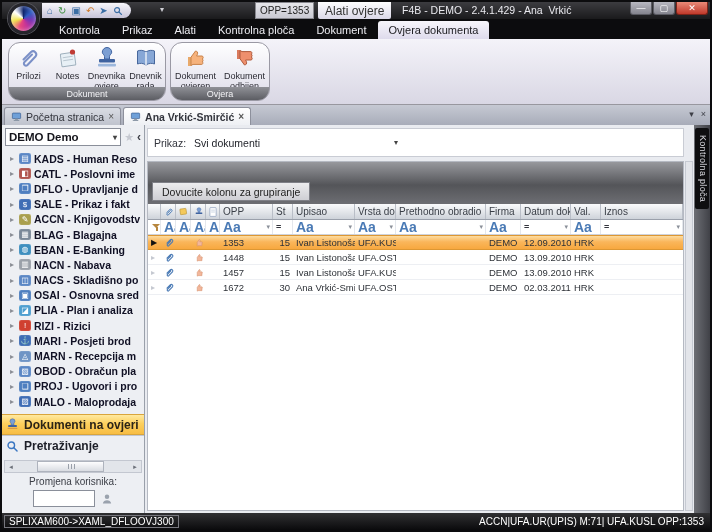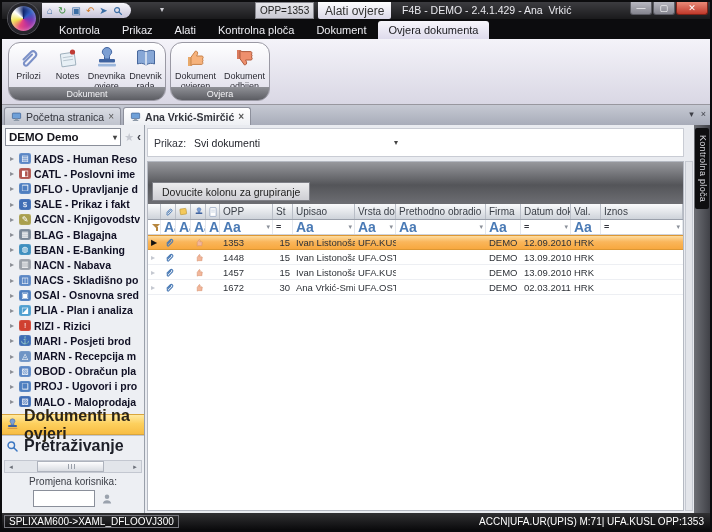--- a/index.html
+++ b/index.html
@@ -70,21 +70,21 @@
   .sb-star { color:#c6c9d1; font-size:11px; }
   .sb-coll { color:#3c3e46; font-size:12px; font-weight:bold; }
   .tree { flex:1; overflow:hidden; padding-top:2px; }
   .titem { height:15.2px; display:flex; align-items:center; gap:3px; padding-left:8px; white-space:nowrap; overflow:hidden; }
   .titem .exp { color:#8a8d95; font-size:8px; width:6px; flex:0 0 auto; }
   .chip { width:12px; height:11px; flex:0 0 auto; border-radius:2px; color:#fff; font-size:8px; line-height:11px;
           text-align:center; box-shadow:inset 0 0 1px rgba(255,255,255,.7); }
   .titem .tl { font-size:10.5px; font-weight:bold; color:#101024; }
   .sb-bottom { flex:0 0 auto; }
   .sb-short { height:21px; display:flex; align-items:center; gap:5px; padding:0 4px; border-top:1px solid #c2c6cf; }
-  .sb-short .sl { font-size:16px; font-weight:bold; color:#2b2417; }
+  .sb-short .sl { font-size:12px; font-weight:bold; color:#2b2417; }
   .sb-short.hot { background:linear-gradient(#ffe9a0,#fdd05e 45%,#f8bd43); border-top:1px solid #d9a53c; border-bottom:1px solid #d9a53c; }
   .sb-short.plain .sl { color:#1d1f28; }
   .hscroll { height:13px; margin:4px 2px 3px; background:#e2e5ea; border:1px solid #c3c7d0; display:flex; align-items:stretch; }
   .hscroll .sbtn { width:12px; font-size:7px; color:#6b6f78; display:flex; align-items:center; justify-content:center; }
   .hscroll .track { flex:1; position:relative; }
   .hscroll .thumb { position:absolute; left:18%; width:60%; top:0; bottom:0; border:1px solid #aeb3bd;
                     background:linear-gradient(#fdfdfe,#d9dce2); }
   .hscroll .thumb i { position:absolute; left:50%; top:2px; bottom:2px; width:7px; margin-left:-3px;
                       background:repeating-linear-gradient(90deg,#9aa0aa 0 1px,transparent 1px 3px); }
   .chg-label { font-size:10px; color:#3a3d45; text-align:center; margin-top:2px; }

